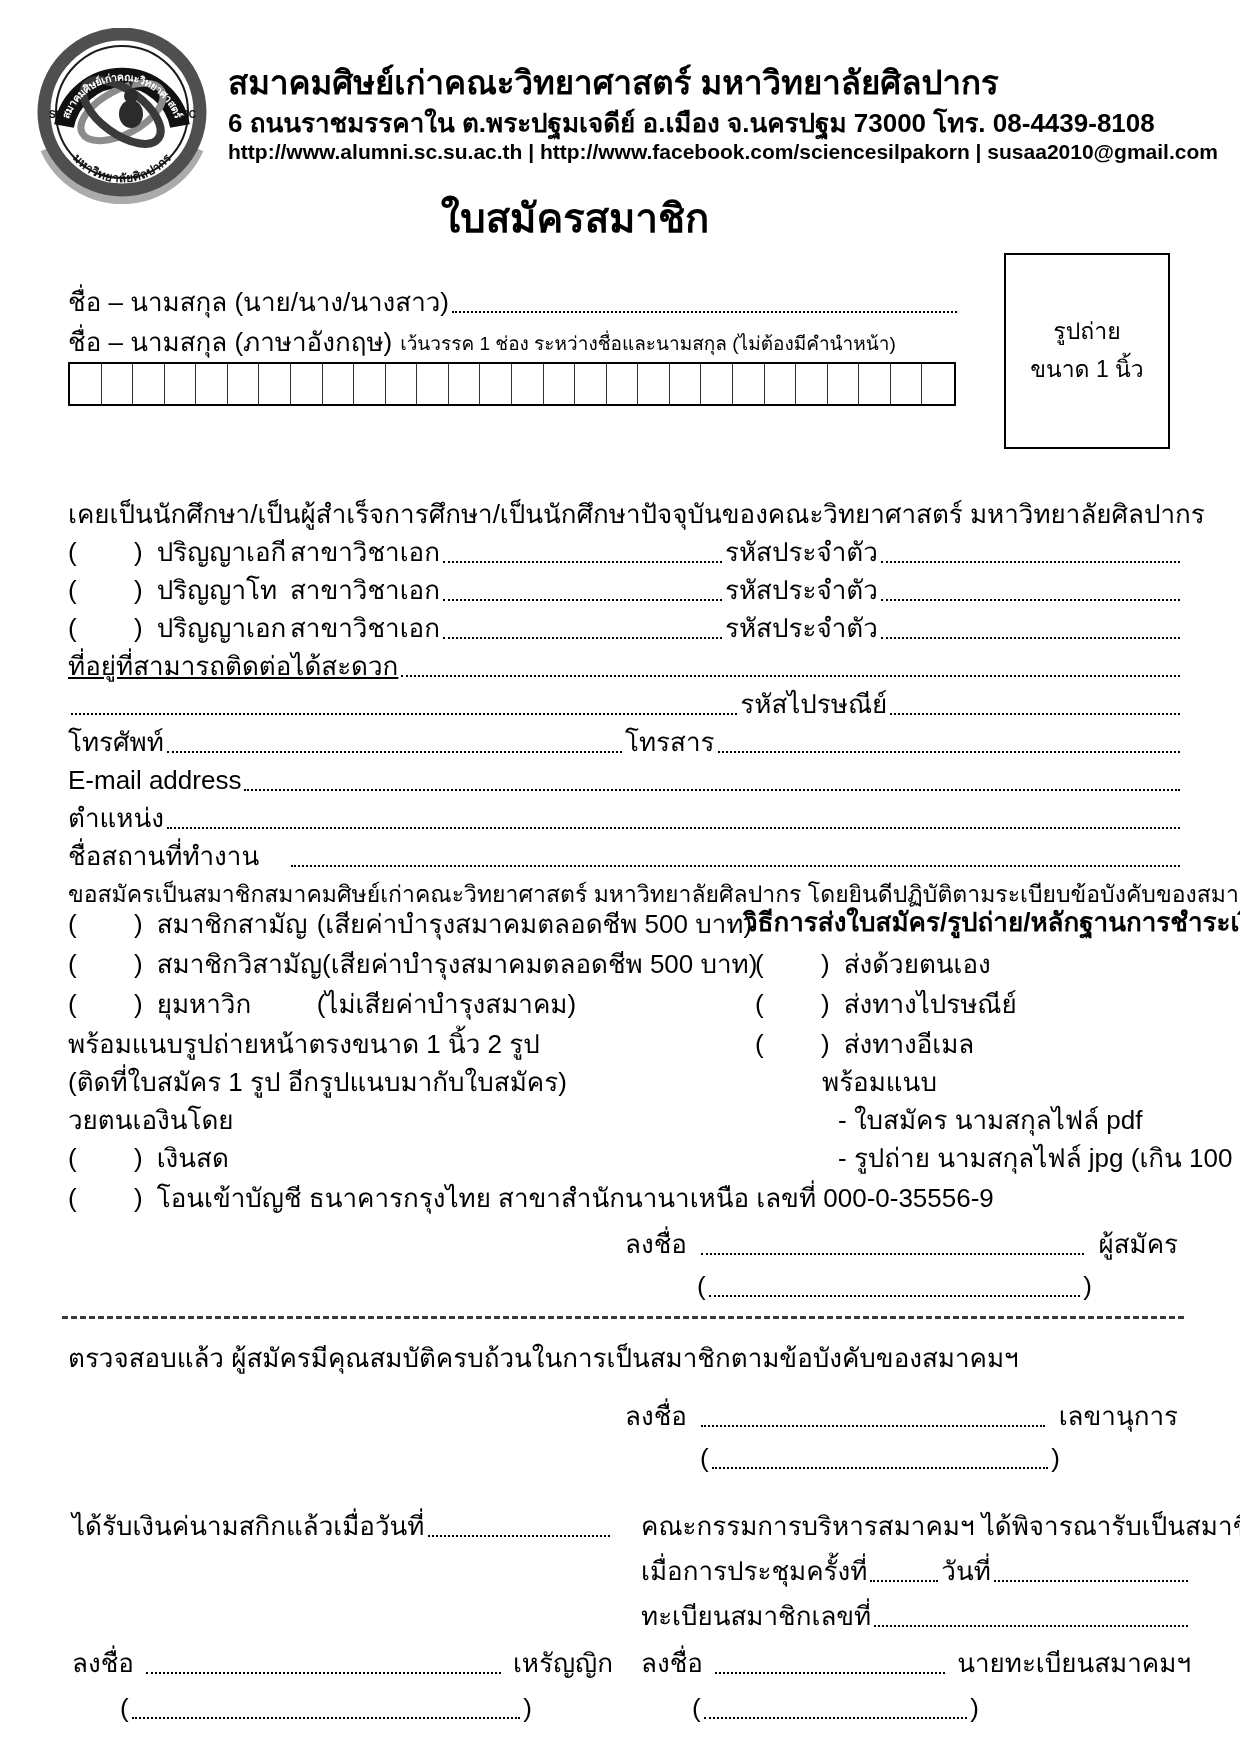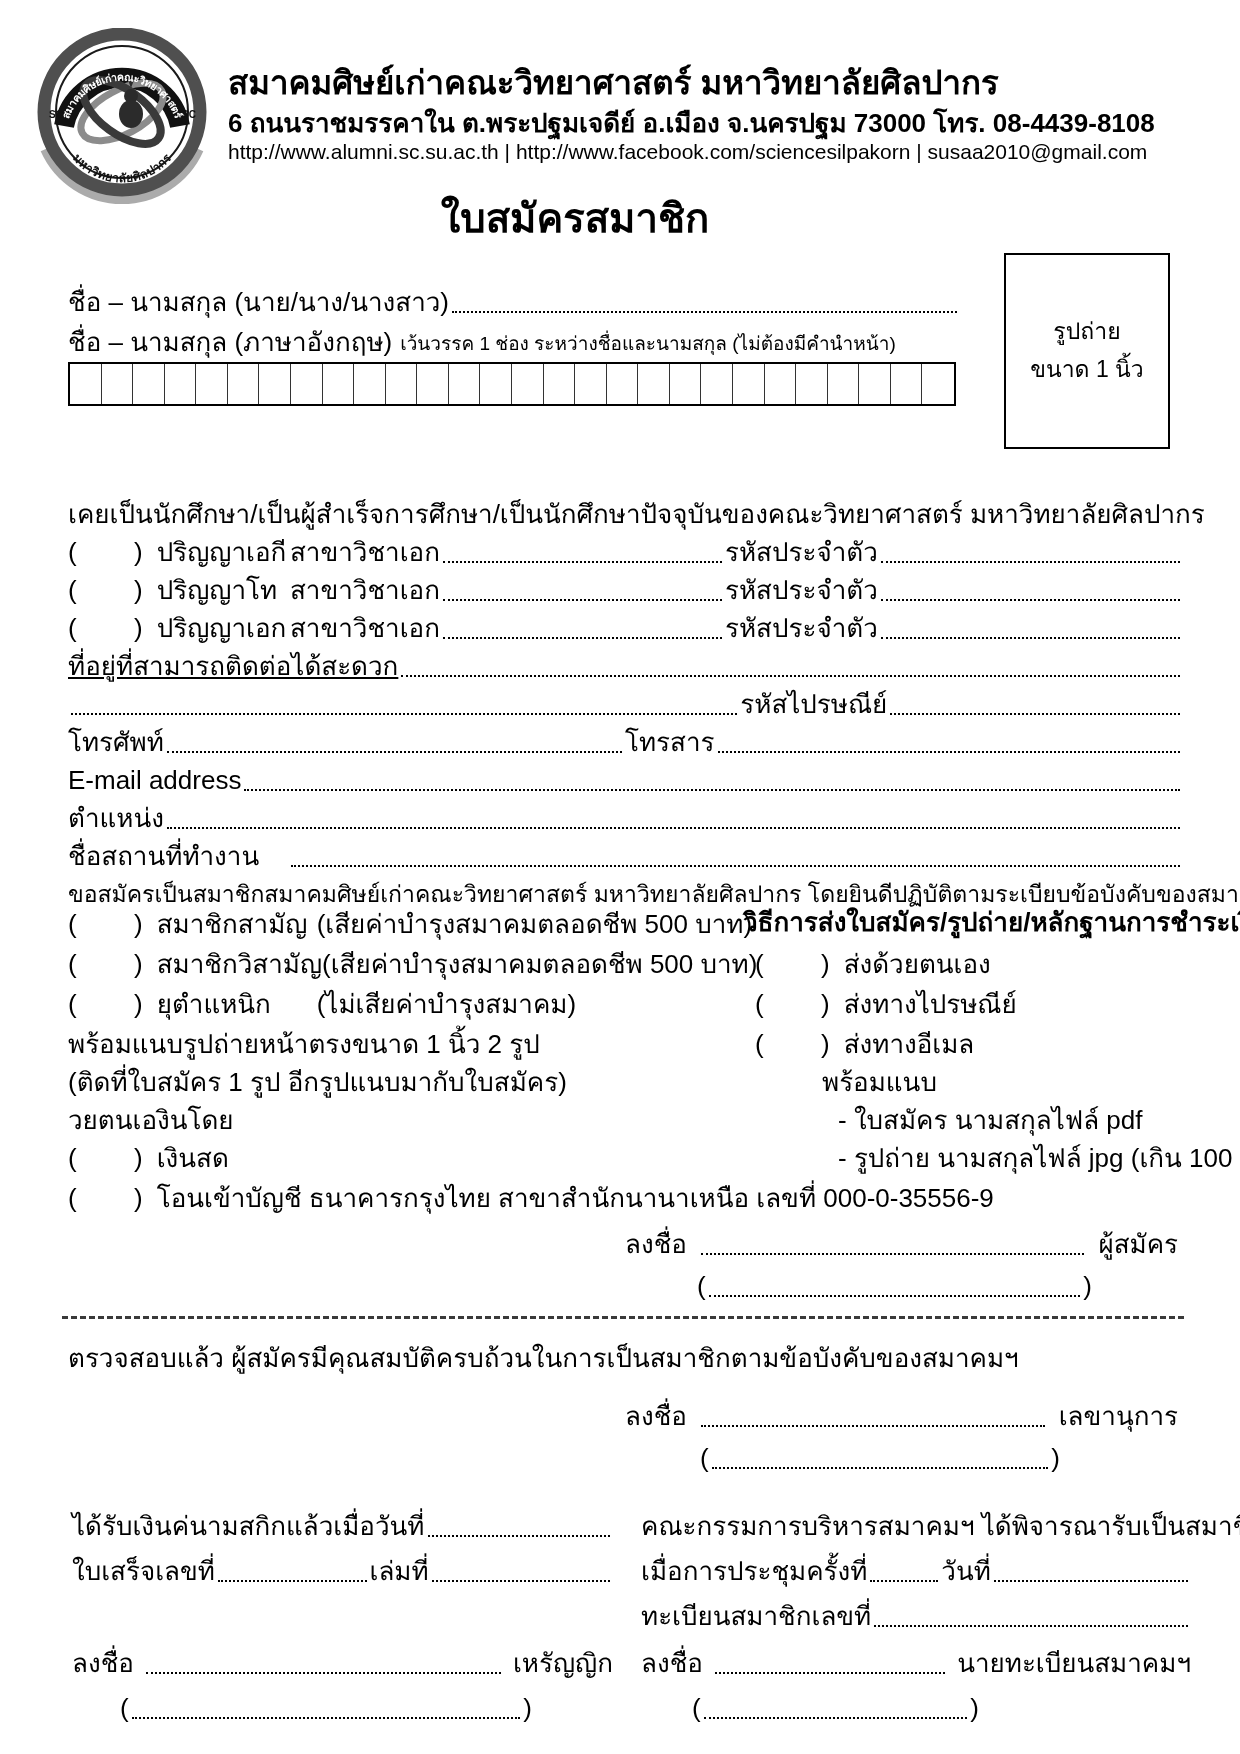--- a/index.html
+++ b/index.html
@@ -9,21 +9,21 @@
   .row .lbl{flex:0 0 auto;}
   .d{border-bottom:2px dotted #000;margin:0 3px 6px 3px;height:0;}
   .grow{flex:1 1 auto;}
   .seg{display:flex;align-items:flex-end;}
   .b{font-weight:bold;}
   .cb{white-space:pre;margin-right:12px;flex:0 0 auto;letter-spacing:2px;}
   .note{font-size:19px;margin:0 0 3px 8px;}
   .logo{position:absolute;left:32px;top:28px;width:180px;height:180px;}
   .org-name{position:absolute;left:228px;top:56px;font-size:33px;font-weight:bold;white-space:nowrap;}
   .org-addr{position:absolute;left:228px;top:102px;font-size:26px;font-weight:bold;white-space:nowrap;}
-  .org-links{position:absolute;left:228px;top:140px;font-size:21px;white-space:nowrap;}
+  .org-links{position:absolute;left:228px;top:140px;font-size:21px;white-space:nowrap;font-weight:bold;}
   .form-title{position:absolute;left:0;right:90px;top:186px;text-align:center;font-size:40px;font-weight:bold;}
   .photo-box{position:absolute;left:1004px;top:253px;width:166px;height:196px;border:2px solid #000;
              display:flex;flex-direction:column;align-items:center;justify-content:flex-start;
              padding-top:58px;box-sizing:border-box;font-size:23px;line-height:1.65;}
   .grid{position:absolute;left:68px;top:362px;width:888px;height:44px;display:grid;
         grid-template-columns:repeat(28,1fr);border:2px solid #000;box-sizing:border-box;}
   .grid .cell{border-right:1.5px solid #333;}
   .grid .cell:last-child{border-right:none;}
   .sep{position:absolute;left:62px;top:1316px;width:1122px;border-top:3px dashed #3a3a3a;}
 </style>
@@ -219,21 +219,21 @@
     <span style="flex:0 0 160px;">สมาชิกวิสามัญ</span>
     <span>(เสียค่าบำรุงสมาคมตลอดชีพ 500 บาท)</span>
   </div>
   <div class="row" style="left:755px;top:948px;">
     <span class="cb">(      )</span>
     <span>ส่งด้วยตนเอง</span>
   </div>
 
   <div class="row" style="left:68px;top:988px;width:552px;">
     <span class="cb">(      )</span>
-    <span style="flex:0 0 160px;">ยุตำแหนิก</span>
+    <span style="flex:0 0 160px;">ยุมหาวิก</span>
     <span>(ไม่เสียค่าบำรุงสมาคม)</span>
   </div>
   <div class="row" style="left:755px;top:988px;">
     <span class="cb">(      )</span>
     <span>ส่งทางไปรษณีย์</span>
   </div>
 
   <div class="row" style="left:68px;top:1028px;">
     <span>พร้อมแนบรูปถ่ายหน้าตรงขนาด 1 นิ้ว 2 รูป</span>
   </div>
@@ -292,26 +292,20 @@
   </div>
   <div class="row" style="left:700px;top:1442px;width:360px;">
     <span>(</span>
     <span class="d grow"></span>
     <span>)</span>
   </div>
 
   <div class="row" style="left:72px;top:1510px;width:541px;">
     <span class="lbl">ได้รับเงินค่นามสกิกแล้วเมื่อวันที่</span>
     <span class="d grow"></span>
-  </div>
-  <div class="row" style="left:72px;top:1555px;width:541px;">
-    <span class="lbl">ใบเสร็จเลขที่</span>
-    <span class="d" style="flex:1 1 0;"></span>
-    <span class="lbl">เล่มที่</span>
-    <span class="d" style="flex:1.2 1 0;"></span>
   </div>
   <div class="row" style="left:72px;top:1647px;width:541px;">
     <span class="lbl">ลงชื่อ</span>
     <span class="d grow" style="margin:0 12px 6px 12px;"></span>
     <span class="lbl">เหรัญญิก</span>
   </div>
   <div class="row" style="left:120px;top:1692px;width:412px;">
     <span>(</span>
     <span class="d grow"></span>
     <span>)</span>

